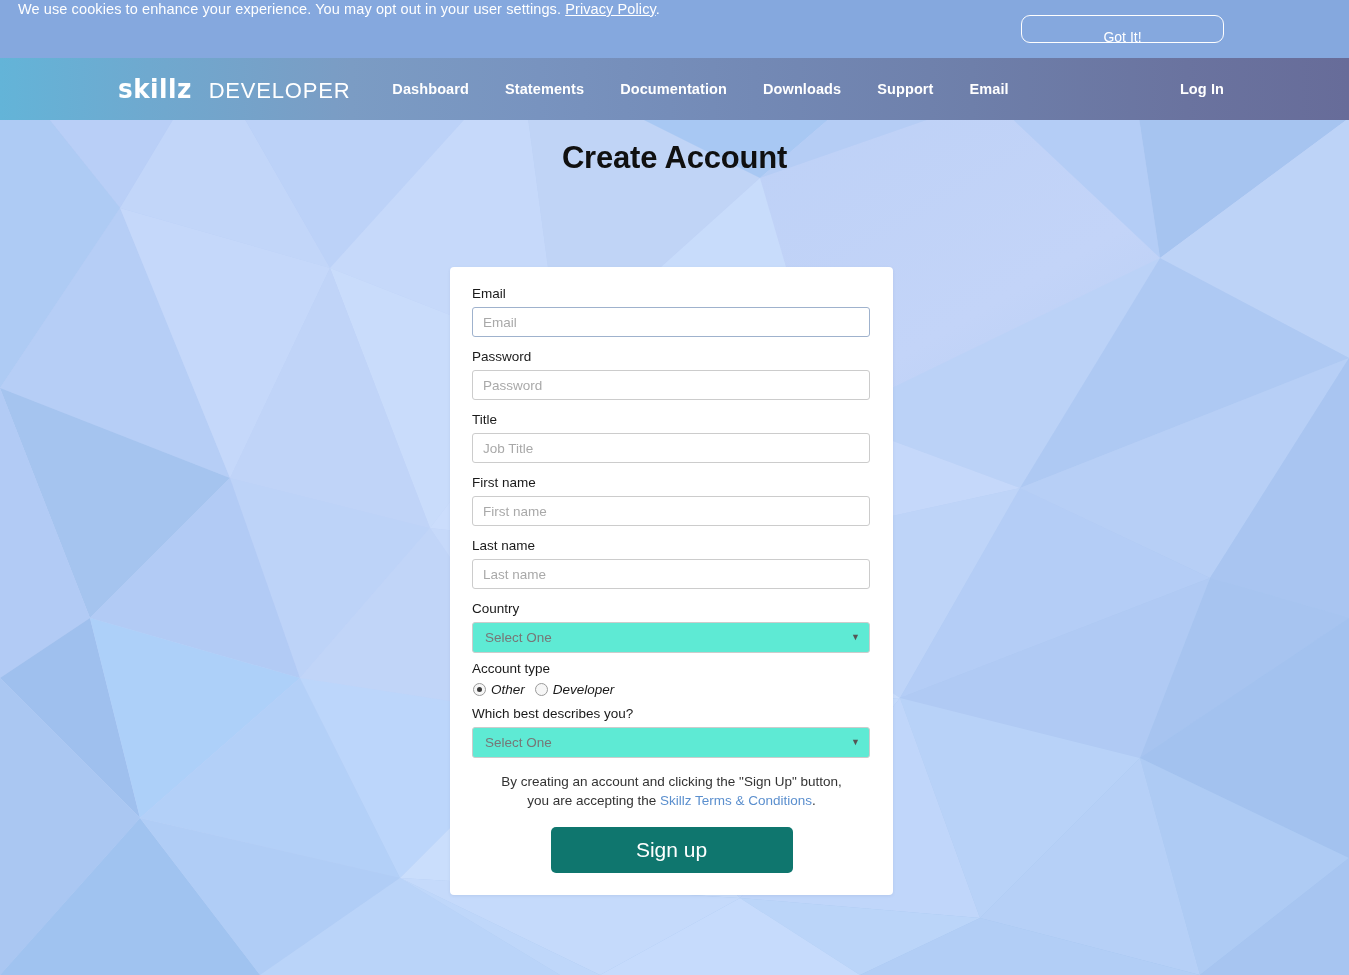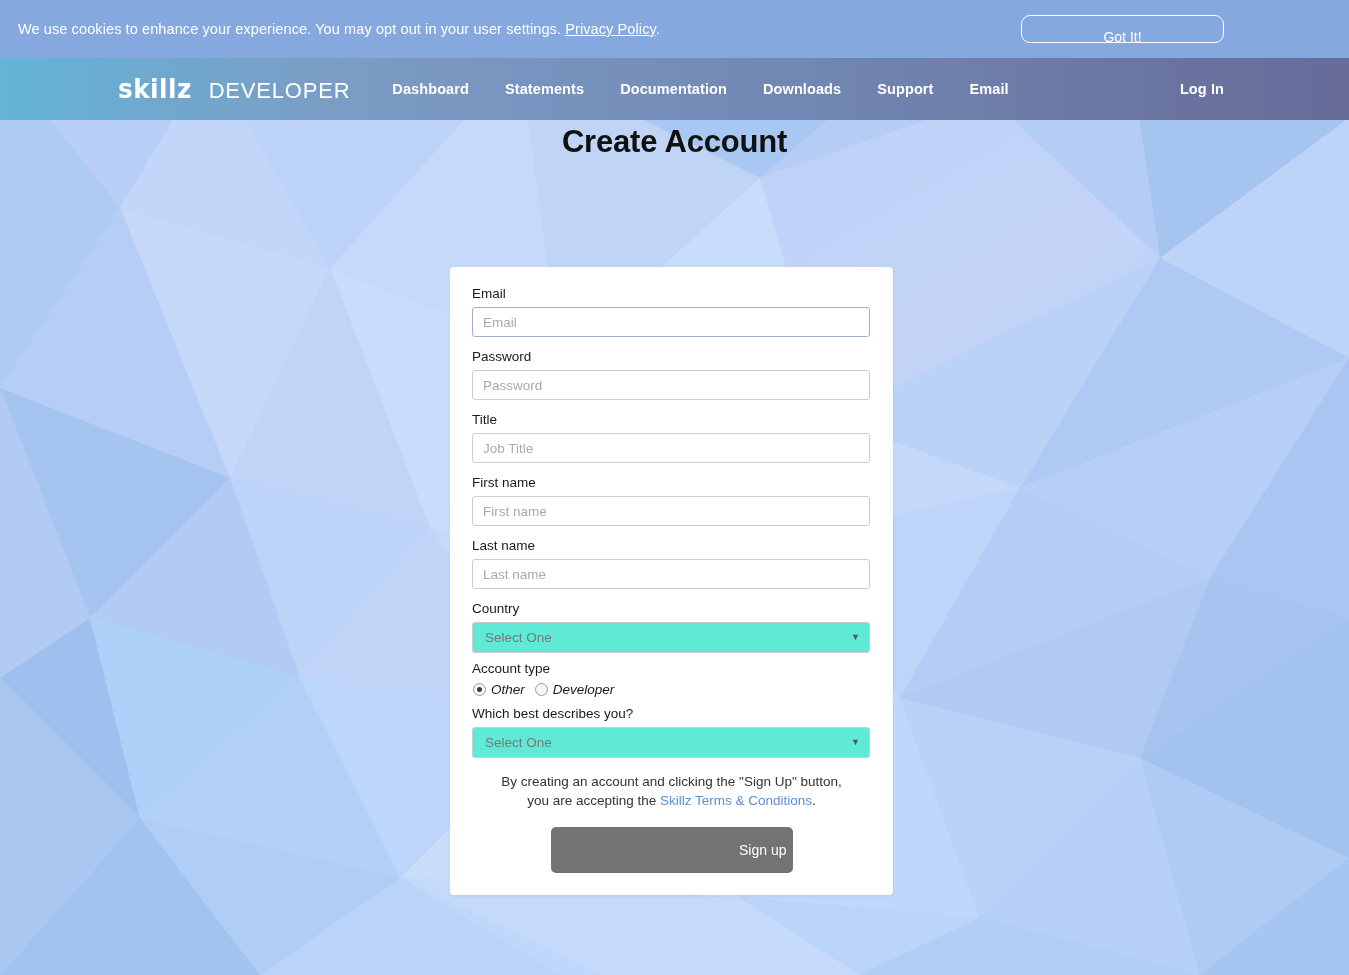--- a/index.html
+++ b/index.html
@@ -25,21 +25,21 @@
     z-index: 0;
   }
 
   
   .cookie-bar {
     position: relative;
     z-index: 5;
     height: 58px;
     background: #85a8de;
     display: flex;
-    align-items: center;
+    align-items: flex-start;
     padding: 0 0 0 18px;
   }
   .cookie-text {
     color: #ffffff;
     font-size: 14.5px;
     line-height: 18px;
     letter-spacing: 0.1px;
     white-space: nowrap;
   }
   .cookie-link {
@@ -127,21 +127,21 @@
   }
 
   
   .main {
     position: relative;
     z-index: 2;
   }
   .page-title {
     text-align: center;
     margin: 0;
-    padding-top: 4px;
+    padding-top: 20px;
     font-size: 31px;
     font-weight: bold;
     color: #101010;
     letter-spacing: -0.2px;
     font-family: "Liberation Sans", sans-serif;
   }
 
   .card {
     position: absolute;
     left: 450px; top: 147px;
@@ -252,28 +252,27 @@
   .terms-link {
     color: #5b8fce;
     text-decoration: none;
     cursor: pointer;
   }
 
   .signup-wrap { text-align: center; margin-top: 17px; }
   .signup-btn {
     width: 242px;
     height: 46px;
-    background: #737373;
+    background: #0f766e;
     border: none;
     border-radius: 5px;
     color: #ffffff;
-    font-size: 14px;
-    font-family: "Liberation Sans", sans-serif;
-    cursor: pointer;
-    text-align: right;
+    font-size: 21px;
+    font-family: "Liberation Sans", sans-serif;
+    cursor: pointer;
   }
 </style>
 </head>
 <body>
 
 <div class="page">
 
   <svg class="poly-bg" viewBox="0 0 1349 917" preserveAspectRatio="none">
     <polygon points="0,0 210,0 120,150" fill="#b9cff7"></polygon>
     <polygon points="210,0 120,150 330,210" fill="#c2d6f9"></polygon>

